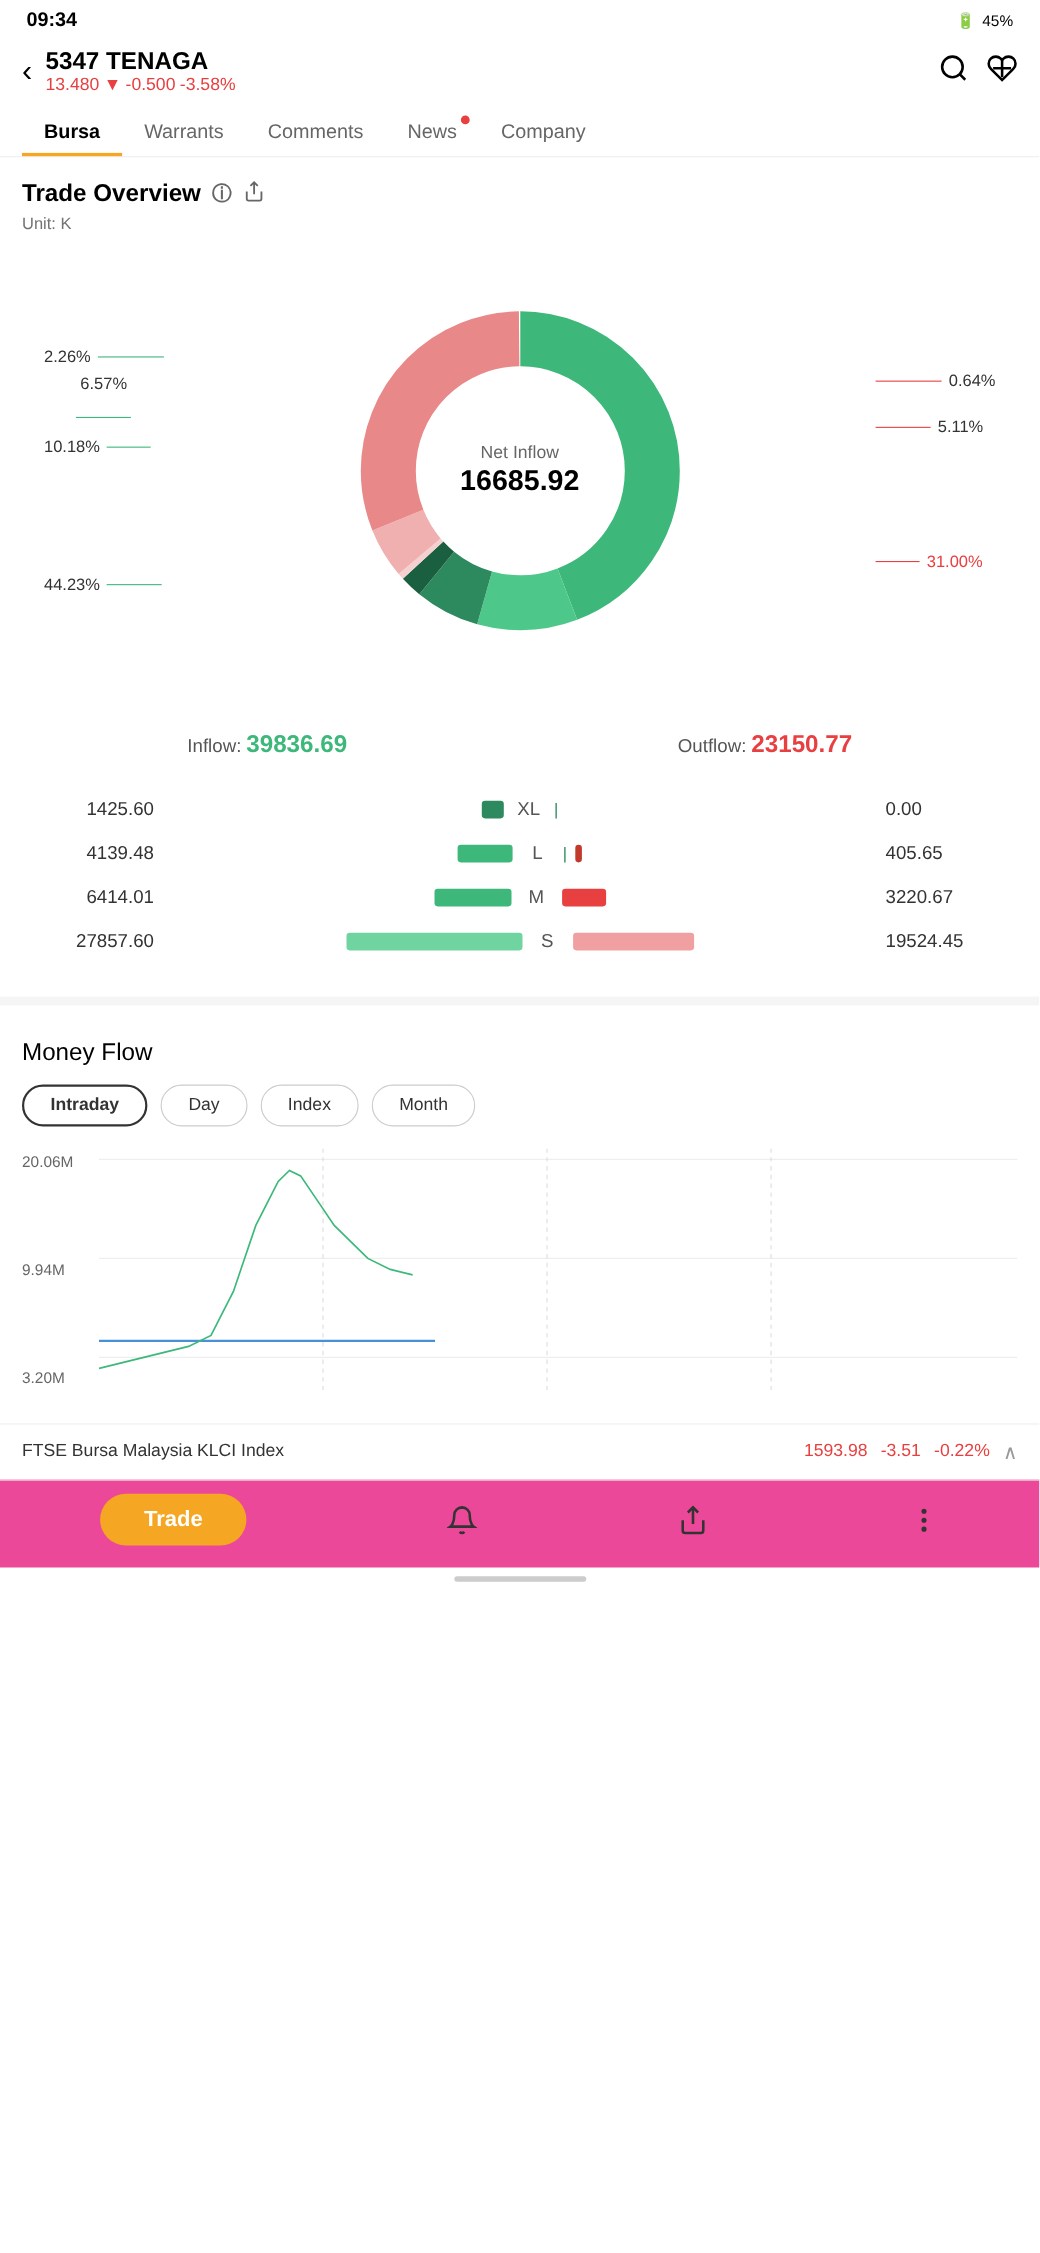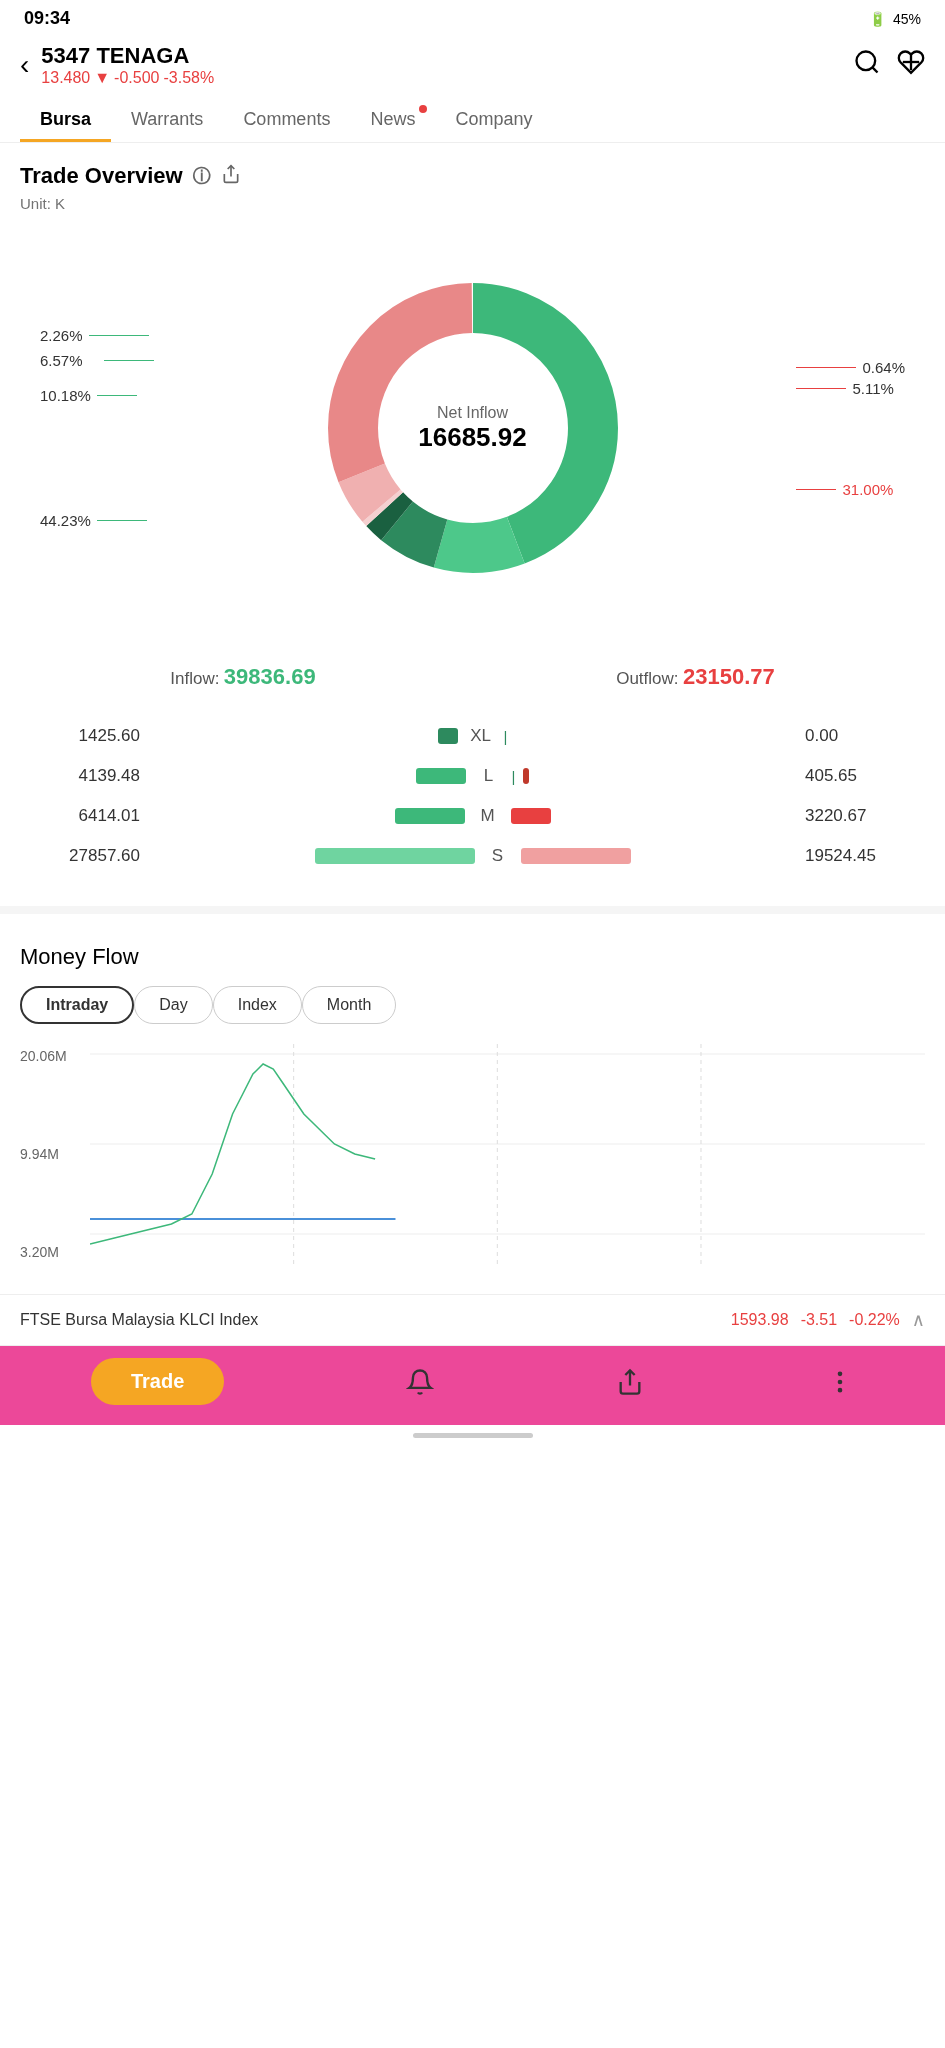--- a/index.html
+++ b/index.html
@@ -229,21 +229,21 @@
     .money-flow-section {
       padding: 20px;
     }
     .money-flow-title {
       font-size: 22px;
       font-weight: 400;
       margin-bottom: 16px;
     }
     .period-tabs {
       display: flex;
-      gap: 0;
+      gap: 12px;
       margin-bottom: 20px;
     }
     .period-tab {
       padding: 8px 24px;
       border: 1.5px solid #ccc;
       border-radius: 24px;
       font-size: 16px;
       cursor: pointer;
       color: #333;
       background: #fff;
@@ -448,21 +448,21 @@
   </div>
   <div class="unit-label">Unit: K</div>
 
   <div style="position:relative; width:100%; height:400px; display:flex; justify-content:center; align-items:center;">
 
     <div style="position:absolute; left:20px; top:0; height:100%; display:flex; flex-direction:column; justify-content:center; gap:8px;">
       <div style="display:flex; align-items:center; gap:6px;">
         <span style="font-size:15px; color:#333;">2.26%</span>
         <span style="display:inline-block; width:60px; height:1px; background:#3db87a;"></span>
       </div>
-      <div style="display:flex; align-items:center; gap:21px;">
+      <div style="display:flex; align-items:center; gap:21px;flex-direction:column;">
         <span style="font-size:15px; color:#333;">6.57%</span>
         <span style="display:inline-block; width:50px; height:1px; background:#3db87a;"></span>
       </div>
       <div style="display:flex; align-items:center; gap:6px; margin-top:10px;">
         <span style="font-size:15px; color:#333;">10.18%</span>
         <span style="display:inline-block; width:40px; height:1px; background:#3db87a;"></span>
       </div>
       <div style="display:flex; align-items:center; gap:6px; margin-top:100px;">
         <span style="font-size:15px; color:#333;">44.23%</span>
         <span style="display:inline-block; width:50px; height:1px; background:#3db87a;"></span>
@@ -487,21 +487,21 @@
         <circle cx="160" cy="160" r="120" fill="none" stroke="#e88888" stroke-width="50" stroke-dasharray="233.3 716.7" stroke-dashoffset="-519.3" transform="rotate(-90 160 160)"></circle>
 
         <circle cx="160" cy="160" r="90" fill="white"></circle>
       </svg>
       <div class="donut-center">
         <div class="donut-center-label">Net Inflow</div>
         <div class="donut-center-value">16685.92</div>
       </div>
     </div>
 
-    <div style="position:absolute; right:20px; top:0; height:100%; display:flex; flex-direction:column; justify-content:center; gap:4px;">
+    <div style="position:absolute; right:20px; top:0; height:100%; display:flex; flex-direction:column; justify-content:center; gap:25px;">
       <div style="display:flex; align-items:center; gap:6px; justify-content:flex-start;">
         <span style="display:inline-block; width:60px; height:1px; background:#e84040;"></span>
         <span style="font-size:15px; color:#333;">0.64%</span>
       </div>
       <div style="display:flex; align-items:center; gap:6px; justify-content:flex-start;">
         <span style="display:inline-block; width:50px; height:1px; background:#e84040;"></span>
         <span style="font-size:15px; color:#333;">5.11%</span>
       </div>
       <div style="display:flex; align-items:center; gap:6px; justify-content:flex-start; margin-top:80px;">
         <span style="display:inline-block; width:40px; height:1px; background:#e84040;"></span>

